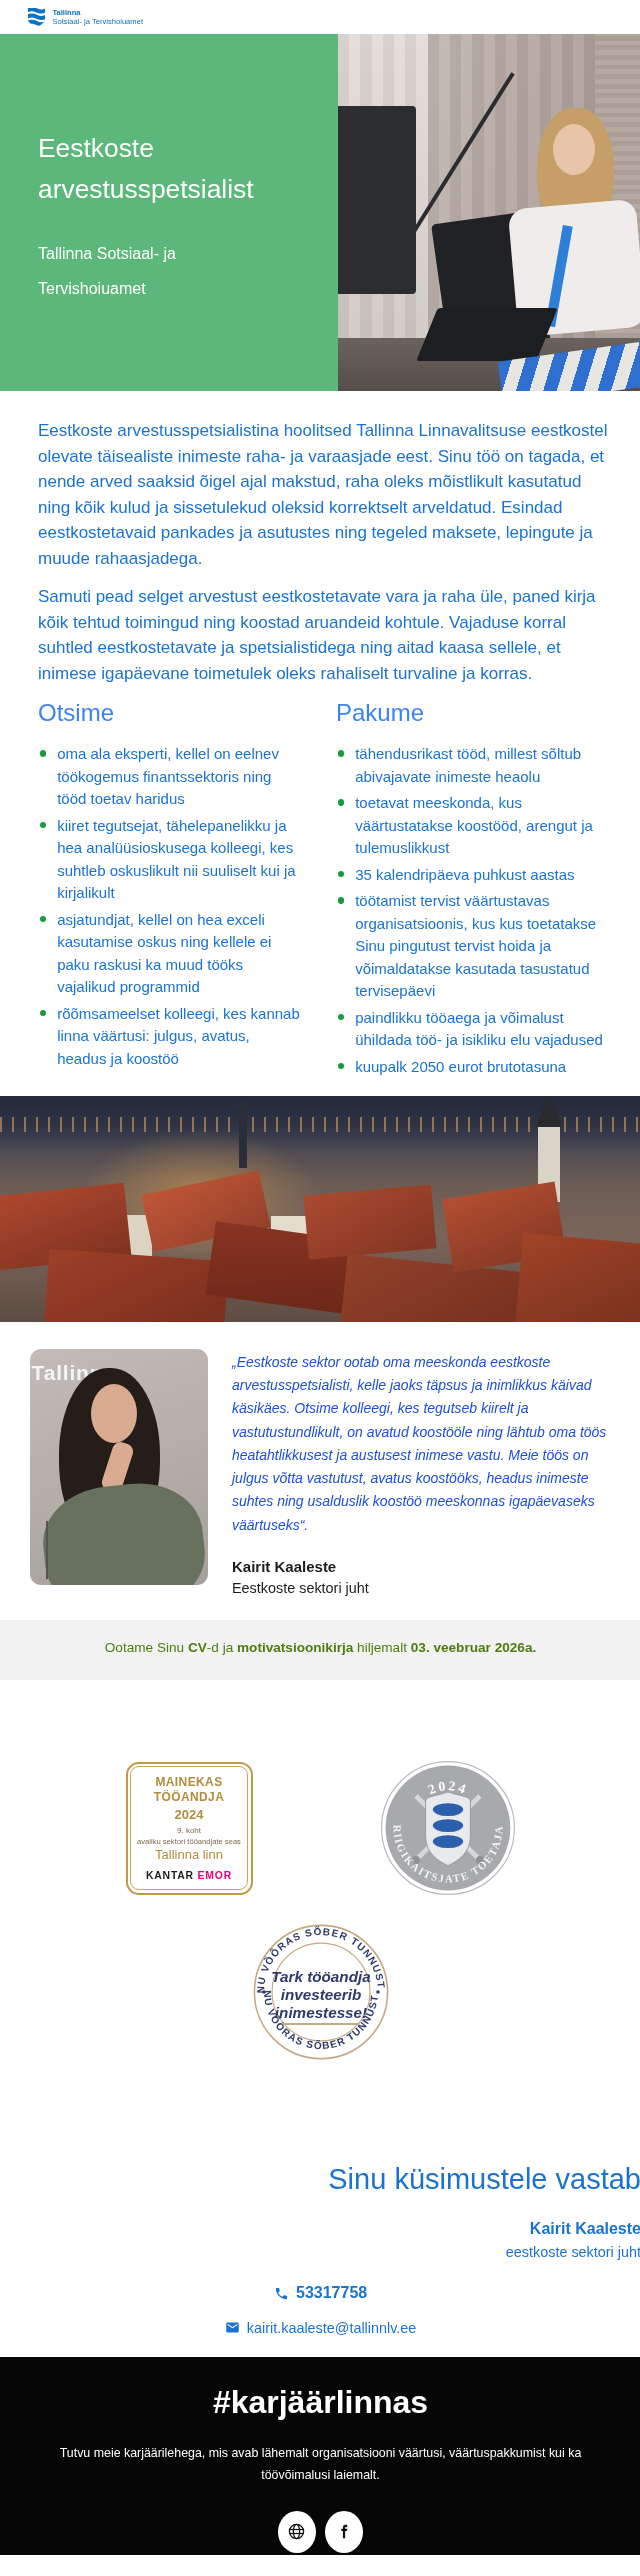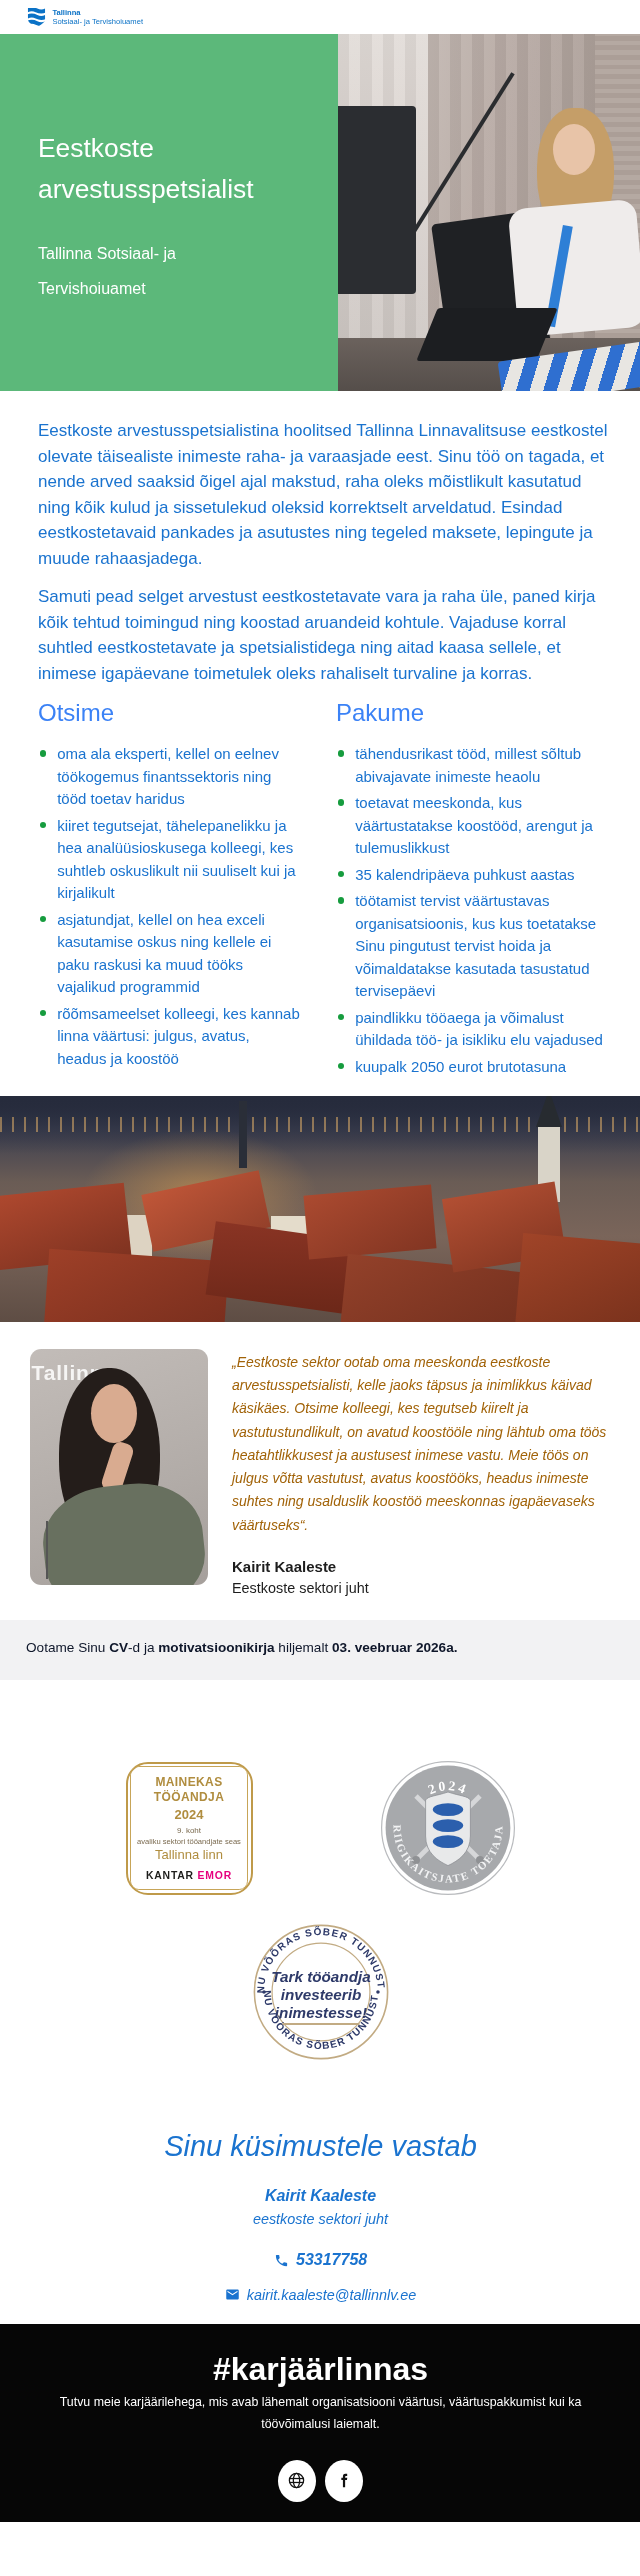--- a/index.html
+++ b/index.html
@@ -35,50 +35,50 @@
   ul.blist .dot { flex:0 0 6.4px; width:6.4px; height:6.4px; border-radius:50%; background:#169c3e; margin:7.2px 11.2px 0 1.6px; }
   
   .city { position:relative; width:641px; height:226px; margin-top:14.4px; overflow:hidden;
     background:linear-gradient(180deg,#23283a 0%,#3c3f50 14%,#6a5c55 38%,#7a655a 62%,#5e4d44 100%); }
   
   .quote-sec { display:flex; padding:27px 24px 0 30px; }
   .portrait { width:178px; height:236px; border-radius:11.2px; position:relative; overflow:hidden; flex:0 0 auto;
     background:linear-gradient(160deg,#c2bcb8 0%,#b2aca8 60%,#a59f9b 100%); }
   .portrait-text { position:absolute; top:11.2px; left:1.6px; color:rgba(255,255,255,.85); font-weight:bold; font-size:21px; letter-spacing:0.8px; filter:blur(0.5px); }
   .quote-body { padding-left:24px; padding-top:1.6px; }
-  .quote-text { font-style:italic; color:#a16207; font-size:14px; line-height:1.66; max-width:376px; }
+  .quote-text { font-style:italic; color:#1d4ed8; font-size:14px; line-height:1.66; max-width:376px; }
   .quote-name { margin-top:21px; color:#1d1d1d; font-weight:bold; font-size:15px; }
   .quote-role { color:#1d1d1d; font-size:14.4px; margin-top:4.8px; }
   
-  .band { background:#f2f2f3; margin-top:24px; padding:17.6px 26px 21px 26px; color:#0f172a; font-size:13.6px; line-height:1.6; }
+  .band { background:#f2f2f3; margin-top:24px; padding:17.6px 26px 21px 26px; color:#4d7c0f; font-size:13.6px; line-height:1.6;text-align:center; }
   .band b { font-weight:bold; }
   
   .badges-row { display:flex; justify-content:center; align-items:center; gap:127px; margin-top:80px; }
-  .mainekas { width:127px; height:133px; border:2.4px solid #bf9a4a; border-radius:22px; padding:2.4px; background:#fff; }
+  .mainekas { width:127px; height:133px; border:2.4px solid #bf9a4a; border-radius:13px; padding:2.4px; background:#fff; }
   .mainekas-inner { width:100%; height:100%; border:0.8px solid #c7a558; border-radius:8.8px; display:flex; flex-direction:column; align-items:center; justify-content:center; text-align:center; }
   .mk-big { color:#b08d3f; font-weight:bold; font-size:12px; letter-spacing:0.4px; line-height:1.3; }
   .mk-year { color:#b08d3f; font-weight:bold; font-size:13px; margin-top:1.6px; }
   .mk-rank { color:#7a6a4f; font-size:8px; margin-top:4px; }
   .mk-scope { color:#7a6a4f; font-size:7.6px; margin-top:1.6px; }
   .mk-org { color:#b08d3f; font-size:13px; margin-top:1.6px; }
   .mk-brand { margin-top:8px; font-size:10.4px; font-weight:bold; letter-spacing:0.8px; }
   .mk-brand .k { color:#1d1d1b; } .mk-brand .e { color:#e6007e; }
   .stamp-row { display:flex; justify-content:center; margin-top:27px; }
   
-  .contact { text-align:center; margin-top:69px; color:#1a73cf;font-style:italic; }
+  .contact { text-align:right; margin-top:102px; color:#1a73cf; }
   .contact-heading { font-size:29px; font-weight:400; }
   .contact-name { font-size:16px; font-weight:bold; margin-top:24px; }
   .contact-role { font-size:14.4px; margin-top:6.4px; }
   .contact-line { margin-top:24px; font-size:16px; font-weight:bold; display:flex; justify-content:center; align-items:center; gap:7.2px; }
   .contact-line.email { margin-top:17.6px; font-size:14.4px; font-weight:400; }
   .contact-line a { color:#1a73cf; text-decoration:none; }
   
   .site-footer { background:#060606; margin-top:21px; height:198px; text-align:center; padding-top:27px; color:#fff; }
   .footer-tag { font-size:32px; font-weight:bold; }
-  .footer-text { font-size:12.4px; line-height:1.8; width:577px; margin:3px auto 0 auto; font-weight:300; }
+  .footer-text { font-size:12.4px; line-height:1.8; width:577px; margin:21px auto 0 auto; font-weight:300; }
   .socials { display:flex; justify-content:center; gap:9.6px; margin-top:24px; }
   .soc { width:38px; height:42px; border-radius:50%; background:#fff; display:flex; align-items:center; justify-content:center; cursor:pointer; }
 </style>
 </head>
 <body>
 
 <header class="top-header">
   <div class="logo-wrap">
     <svg width="19" height="21" viewBox="0 0 24 26">
       <defs>

